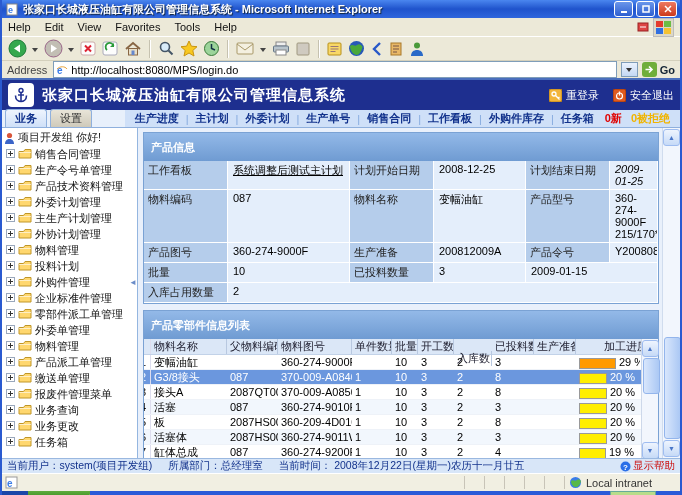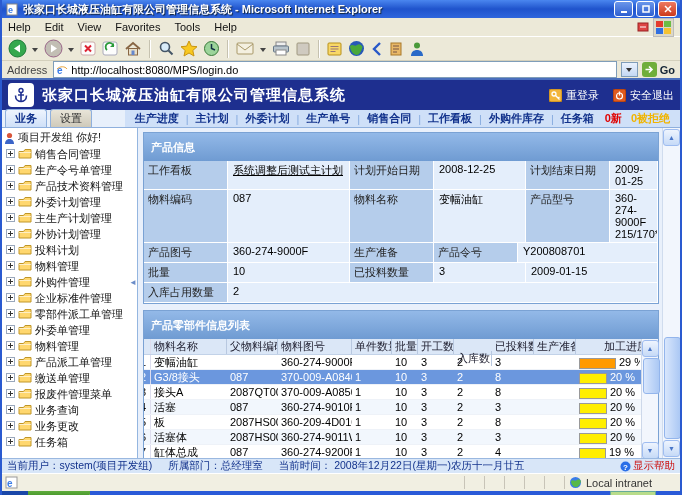--- a/index.html
+++ b/index.html
@@ -412,32 +412,32 @@
           </div>
           <div class="titem">
             <span><svg width="9" height="9">
                 <rect x="0.5" y="0.5" width="8" height="8" fill="#fff" stroke="#9aa8bc"></rect>
                 <path d="M2 4.5h5M4.5 2v5" stroke="#333"></path>
               </svg></span>
             <span><svg width="14" height="11">
                 <path d="M1 3.5h4.5l1.5-2h6v8.5H1z" fill="#ffd76e" stroke="#c09628"></path>
                 <path d="M1 4.5h12" stroke="#fff" opacity="0.6"></path>
               </svg></span>
+            <span>物料管理</span>
+          </div>
+          <div class="titem">
+            <span><svg width="9" height="9">
+                <rect x="0.5" y="0.5" width="8" height="8" fill="#fff" stroke="#9aa8bc"></rect>
+                <path d="M2 4.5h5M4.5 2v5" stroke="#333"></path>
+              </svg></span>
+            <span><svg width="14" height="11">
+                <path d="M1 3.5h4.5l1.5-2h6v8.5H1z" fill="#ffd76e" stroke="#c09628"></path>
+                <path d="M1 4.5h12" stroke="#fff" opacity="0.6"></path>
+              </svg></span>
             <span>投料计划</span>
-          </div>
-          <div class="titem">
-            <span><svg width="9" height="9">
-                <rect x="0.5" y="0.5" width="8" height="8" fill="#fff" stroke="#9aa8bc"></rect>
-                <path d="M2 4.5h5M4.5 2v5" stroke="#333"></path>
-              </svg></span>
-            <span><svg width="14" height="11">
-                <path d="M1 3.5h4.5l1.5-2h6v8.5H1z" fill="#ffd76e" stroke="#c09628"></path>
-                <path d="M1 4.5h12" stroke="#fff" opacity="0.6"></path>
-              </svg></span>
-            <span>物料管理</span>
           </div>
           <div class="titem">
             <span><svg width="9" height="9">
                 <rect x="0.5" y="0.5" width="8" height="8" fill="#fff" stroke="#9aa8bc"></rect>
                 <path d="M2 4.5h5M4.5 2v5" stroke="#333"></path>
               </svg></span>
             <span><svg width="14" height="11">
                 <path d="M1 3.5h4.5l1.5-2h6v8.5H1z" fill="#ffd76e" stroke="#c09628"></path>
                 <path d="M1 4.5h12" stroke="#fff" opacity="0.6"></path>
               </svg></span>
@@ -561,34 +561,35 @@
 
       <div class="panel">
         <div class="phead">产品信息</div>
         <div id="infogrid">
             <div class="irow">
               <span class="ilabel">工作看板</span>
               <span class="ivalue" style="width: 122px; min-width: 122px; text-decoration: underline;">系统调整后测试主计划</span>
               <span class="ilabel">计划开始日期</span>
               <span class="ivalue" style="width: 92px; min-width: 92px;">2008-12-25</span>
               <span class="ilabel">计划结束日期</span>
-              <span class="ivalue" style="width: 0px; flex: 1 1 0%;">2009-01-25</span>
+              <span class="ivalue" style="width: 0px; flex: 1 1 0%; font-style: italic;">2009-01-25</span>
             </div>
             <div class="irow">
               <span class="ilabel">物料编码</span>
               <span class="ivalue" style="width: 122px; min-width: 122px;">087</span>
               <span class="ilabel">物料名称</span>
               <span class="ivalue" style="width: 92px; min-width: 92px;">变幅油缸</span>
               <span class="ilabel">产品型号</span>
               <span class="ivalue" style="width: 0px; flex: 1 1 0%;">360-274-9000F 215/170*2642</span>
             </div>
             <div class="irow">
               <span class="ilabel">产品图号</span>
               <span class="ivalue" style="width: 122px; min-width: 122px;">360-274-9000F</span>
               <span class="ilabel">生产准备</span>
+              <span class="ivalue" style="width: 92px; min-width: 92px;">200812009A</span>
               <span class="ilabel">产品令号</span>
               <span class="ivalue" style="width: 0px; flex: 1 1 0%;">Y200808701</span>
             </div>
             <div class="irow">
               <span class="ilabel">批量</span>
               <span class="ivalue" style="width: 122px; min-width: 122px;">10</span>
               <span class="ilabel">已投料数量</span>
               <span class="ivalue" style="width: 92px; min-width: 92px;">3</span>
               <span class="ivalue" style="width: 0px; flex: 1 1 0%;">2009-01-15</span>
             </div>

